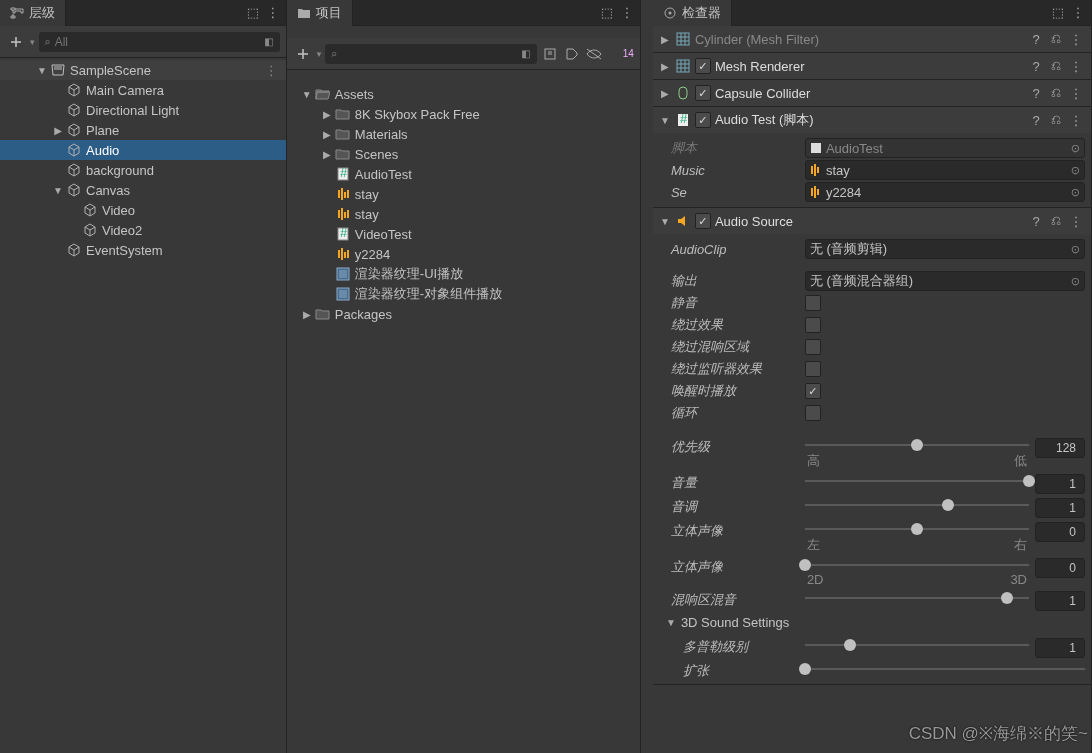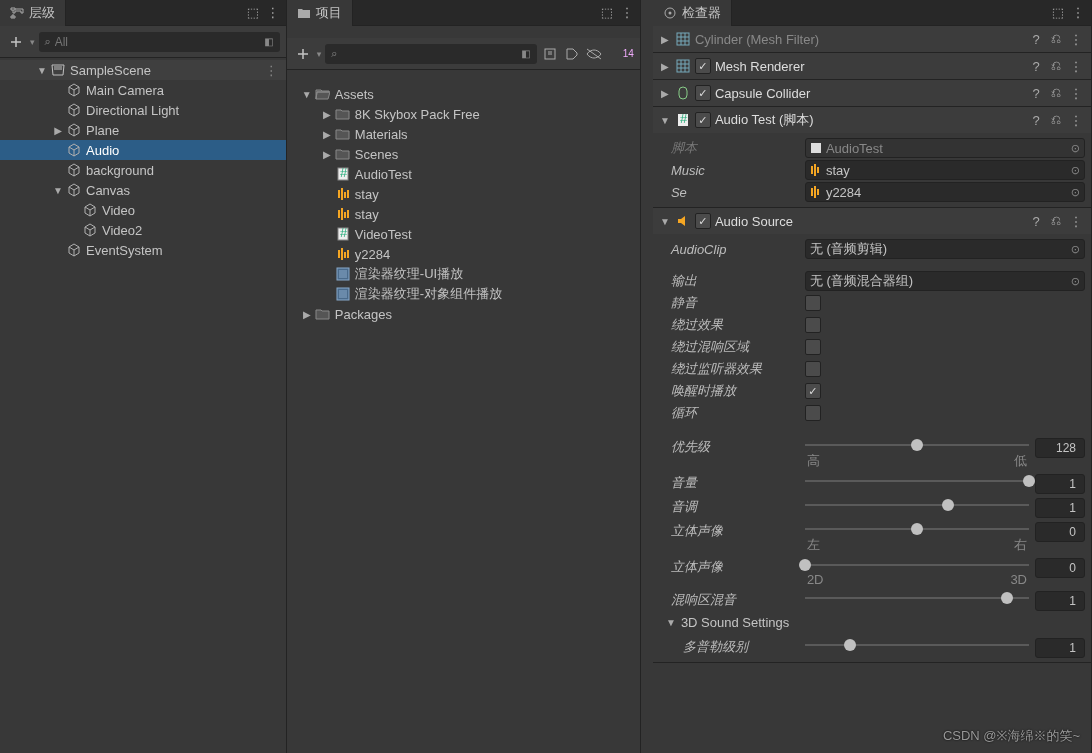--- a/index.html
+++ b/index.html
@@ -36,21 +36,21 @@
 .slider-row .prop-label { width:140px; }
 .slider-wrap { flex:1; display:flex; flex-direction:column; }
 .slider-track { position:relative; height:14px; display:flex; align-items:center; }
 .track-line { position:absolute; height:2px; background:#5a5a5a; left:0; right:0; }
 .thumb { position:absolute; width:12px; height:12px; background:#c0c0c0; border-radius:50%; top:1px; transform:translateX(-50%); }
 .slider-labels { display:flex; justify-content:space-between; font-size:11px; color:#888; padding:0 2px; }
 .num-field { width:50px; height:20px; background:#2a2a2a; border:1px solid #222; border-radius:3px; color:#c4c4c4; text-align:right; padding:0 8px; font-size:12px; }
 .slider-container { display:flex; align-items:flex-start; gap:6px; flex:1; }
 .sect-hdr { display:flex; align-items:center; gap:4px; padding:4px 6px; font-weight:500; }
 .count-badge { color:#f0abfc; font-size:10px;margin-left:16px; }
-.watermark { position:absolute; right:12px; bottom:8px; color:#999; font-size:13px; text-shadow:0 0 2px #000;text-align:center; }
+.watermark { position:absolute; right:4px; bottom:8px; color:#999; font-size:17px; text-shadow:0 0 2px #000;text-align:center; }
 svg { display:block; }
 
 
 #hierarchy-panel { width:290px; }
 #project-panel { width:358px;gap:12px; }
 #inspector-panel { width:444px;margin-left:12px; }
 .comp-ico { width:16px;height:16px;display:flex;align-items:center;justify-content:center; }
 </style>
 </head>
 <body>
@@ -654,18 +654,31 @@
           <div class="slider-wrap">
             <div class="slider-track">
                   <div class="track-line"></div>
                   <div class="thumb" style="left:20%"></div>
                 </div>
 
           </div>
           <input class="num-field" value="1" style="">
         </div>
           </div>
+          <div class="prop-row slider-row" style="align-items:flex-start;padding-top:4px">
+        <span class="prop-label sub">扩张</span>
+        <div class="slider-container">
+          <div class="slider-wrap">
+            <div class="slider-track">
+                  <div class="track-line"></div>
+                  <div class="thumb" style="left:0%"></div>
+                </div>
+
+          </div>
+
+        </div>
+          </div>
         </div>
       </div>
     </div>
 </div>
 
 <div class="watermark">CSDN @※海绵※的笑~</div>
 
 </body></html>

